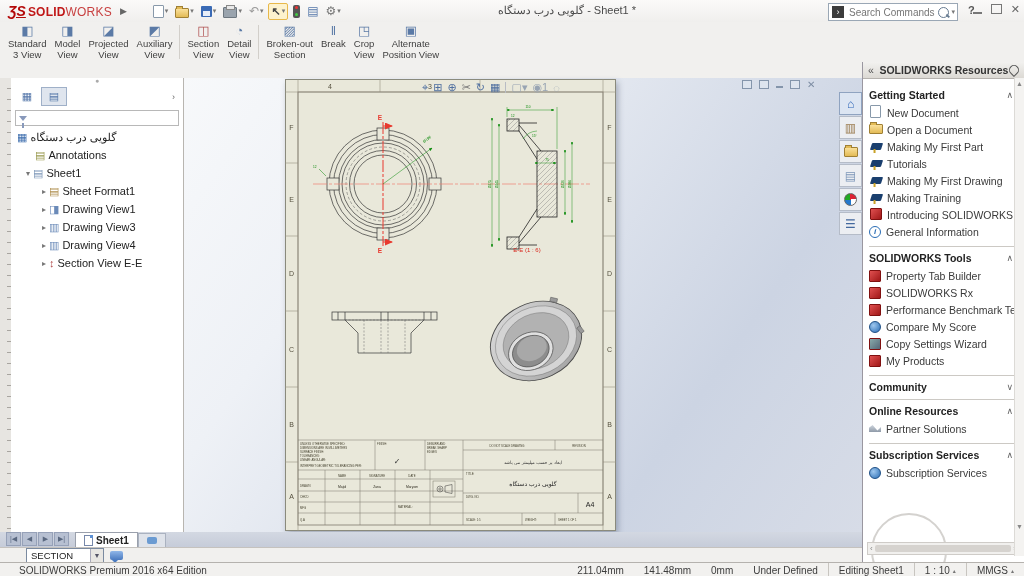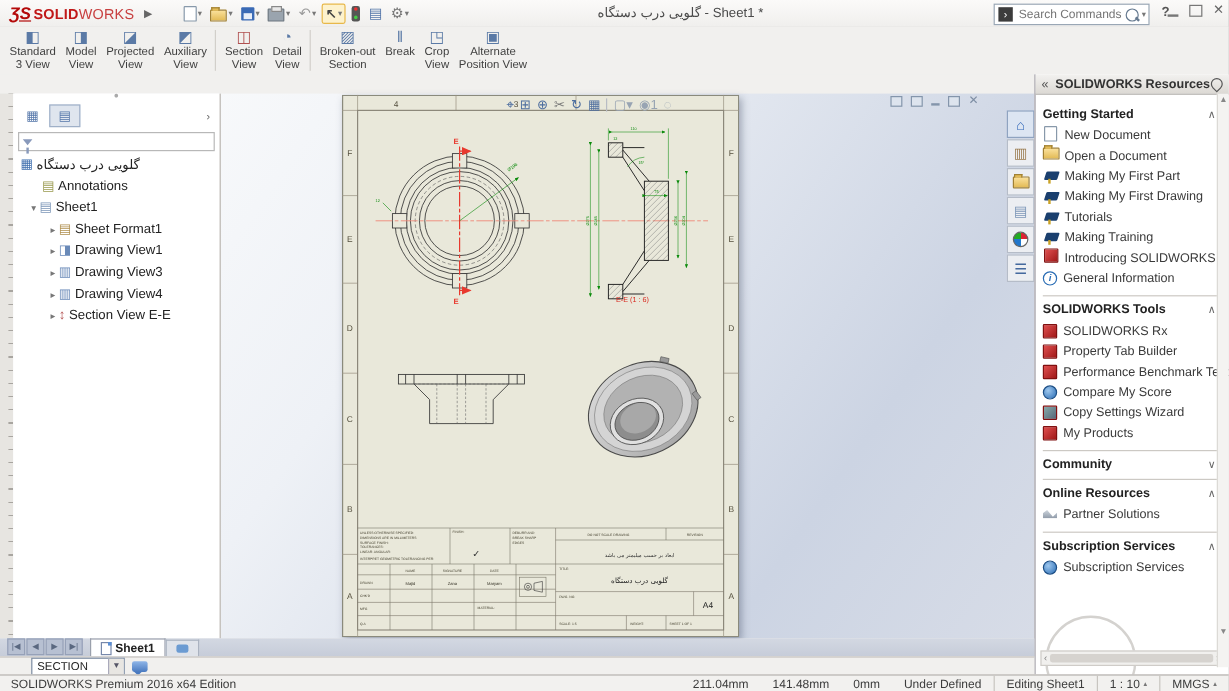--- a/index.html
+++ b/index.html
@@ -120,21 +120,21 @@
   .stab .pg::after{content:"";position:absolute;right:-1px;top:-1px;width:3px;height:3px;background:#5b8fd4;}
   .stab2{width:26px;height:13px;background:#dfe3ea;border:1px solid #aab2c0;border-bottom:none;display:flex;align-items:center;justify-content:center;}
   .stab2 .cm{width:10px;height:7px;background:#6b9bd2;border-radius:2px;}
   .sectionrow{position:absolute;left:0;top:547px;width:862px;height:15px;background:#f1f0ee;border-top:1px solid #c5c2be;display:flex;align-items:center;}
   .combo{margin-left:26px;width:76px;height:13px;background:#fff;border:1px solid #7a8aa0;display:flex;align-items:center;font-size:9.5px;color:#222;}
   .combo .cv{flex:1;padding-left:4px;}
   .combo .cb{width:12px;height:100%;background:#e8e6e2;border-left:1px solid #aab;color:#556;font-size:7px;display:flex;align-items:center;justify-content:center;}
   .ic-comment{width:13px;height:9px;background:linear-gradient(#8fb6e8,#4a7ac0);border-radius:2px;margin-left:6px;position:relative;}
   .ic-comment::after{content:"";position:absolute;left:2px;bottom:-3px;border-left:3px solid transparent;border-right:3px solid transparent;border-top:3px solid #4a7ac0;}
   .statusbar{position:absolute;left:0;top:562px;width:1024px;height:14px;background:#f2f1ef;border-top:1px solid #b5b2ae;display:flex;align-items:center;font-size:10px;color:#3c3c3c;}
-  .sb-left{padding-left:9px;}
+  .sb-left{padding-left:19px;}
   .sb-right{margin-left:auto;display:flex;align-items:center;height:100%;justify-content:center;}
   .sb-seg{padding:0 10px;display:flex;align-items:center;gap:3px;height:100%;}
   .sb-div{width:1px;height:100%;background:#c8c5c0;}
   .tinyup{font-size:6px;color:#777;}
 </style>
 </head>
 <body>
 
 <div id="app">
 
@@ -603,25 +603,25 @@
       <div class="tp-item">
           <span class="ti"><span class="ic-folder" style="margin-top:0"></span></span>
           <span>Open a Document</span>
         </div>
       <div class="tp-item">
           <span class="cap"></span>
           <span>Making My First Part</span>
         </div>
       <div class="tp-item">
           <span class="cap"></span>
+          <span>Tutorials</span>
+        </div>
+      <div class="tp-item">
+          <span class="cap"></span>
           <span>Making My First Drawing</span>
-        </div>
-      <div class="tp-item">
-          <span class="cap"></span>
-          <span>Tutorials</span>
         </div>
       <div class="tp-item">
           <span class="cap"></span>
           <span>Making Training</span>
         </div>
       <div class="tp-item">
           <span class="ti"><span class="redcube" style="display:inline-block"></span></span>
           <span>Introducing SOLIDWORKS</span>
         </div>
       <div class="tp-item">
@@ -629,25 +629,25 @@
           <span>General Information</span>
         </div>
       <div class="tp-hr"></div>
       <div class="tp-sec">
           <span>SOLIDWORKS Tools</span>
           <span class="sp"></span>
           <span class="ch">∧</span>
         </div>
       <div class="tp-item">
           <span class="redcube"></span>
+          <span>Property Tab Builder</span>
+        </div>
+      <div class="tp-item">
+          <span class="redcube"></span>
           <span>SOLIDWORKS Rx</span>
-        </div>
-      <div class="tp-item">
-          <span class="redcube"></span>
-          <span>Property Tab Builder</span>
         </div>
       <div class="tp-item">
           <span class="redcube"></span>
           <span>Performance Benchmark Test</span>
         </div>
       <div class="tp-item">
           <span class="globe"></span>
           <span>Compare My Score</span>
         </div>
       <div class="tp-item">

